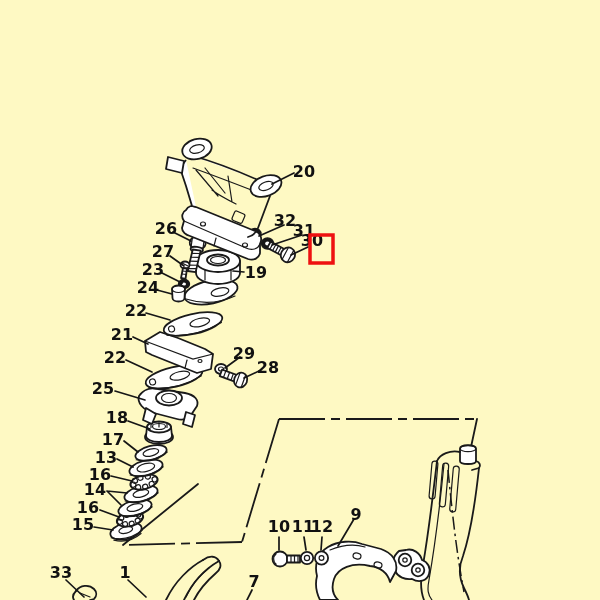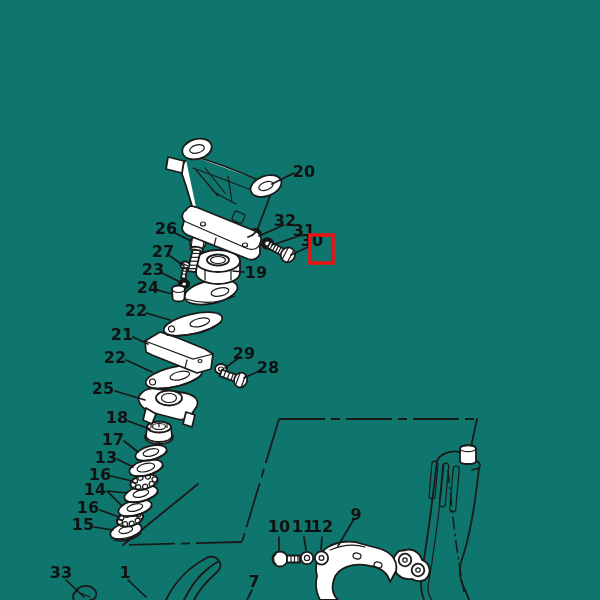--- a/index.html
+++ b/index.html
@@ -1,16 +1,16 @@
 <!DOCTYPE html>
 <html><head>
 <meta charset="utf-8">
 <style>
   html,body{margin:0;padding:0;background:#fff;}
-  .stage{position:relative;width:600px;height:600px;background:#0f766e;overflow:hidden;
+  .stage{position:relative;width:600px;height:600px;background:#fef9c3;overflow:hidden;
          font-family:"DejaVu Sans","Liberation Sans",sans-serif;}
   svg{position:absolute;left:0;top:0;}
   .part-label{font-family:"DejaVu Sans","Liberation Sans",sans-serif;
               font-weight:bold;font-size:16px;fill:#111;}
   .ln{stroke:#1a1a1a;fill:none;stroke-width:1.8;stroke-linecap:round;stroke-linejoin:round;}
   .lnf{stroke:#1a1a1a;fill:#ffffff;stroke-width:1.8;stroke-linejoin:round;}
   .thin{stroke:#1a1a1a;fill:none;stroke-width:1.2;stroke-linecap:round;}
   .dark{stroke:#1a1a1a;fill:#161616;stroke-width:1.4;}
   .leader{stroke:#161616;fill:none;stroke-width:1.7;stroke-linecap:round;}
   .chain{stroke:#1a1a1a;fill:none;stroke-width:1.8;stroke-dasharray:46 6 9 6;}

